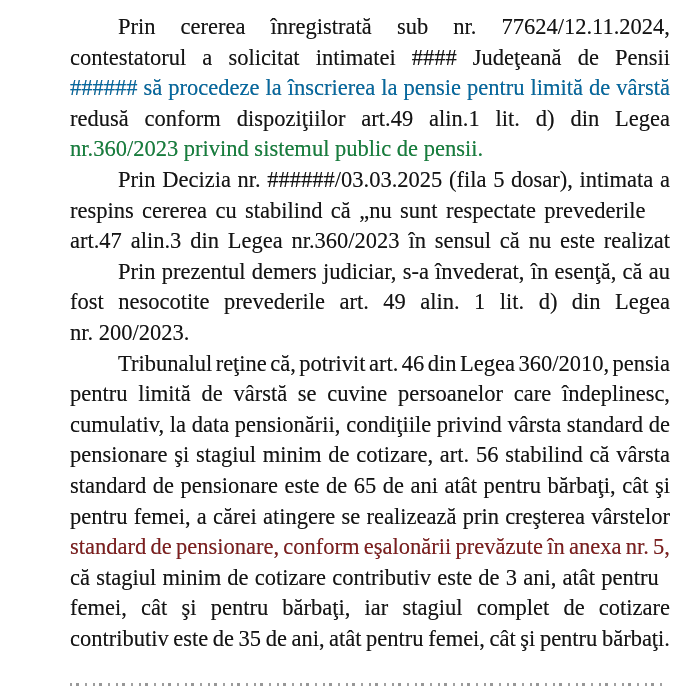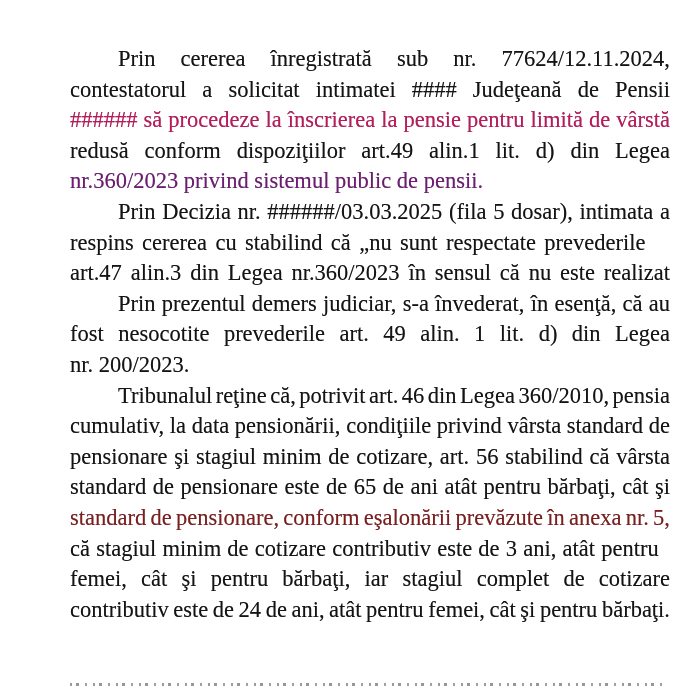--- a/index.html
+++ b/index.html
@@ -14,21 +14,20 @@
     width: 700px;
     height: 686px;
     background: #ffffff;
     overflow: hidden;
   }
   .text-block {
     position: absolute;
     left: 70px;
     top: 12px;
     width: 600px;
-    margin-top: 32px;
   }
   .line {
     font-family: "Liberation Serif", "DejaVu Serif", serif;
     font-size: 22.5px;
     line-height: 30.6px;
     font-weight: 400;
     color: #141414;
     width: 600px;
     white-space: nowrap;
     text-shadow: 0 0 0.5px rgba(20,20,20,0.45);
@@ -53,32 +52,34 @@
     );
   }
 </style>
 </head>
 <body>
 
 <div class="page">
   <article class="text-block">
       <div class="line first" style="color: rgb(20, 20, 20); word-spacing: 19.4625px;"><span>Prin cererea înregistrată sub nr. 77624/12.11.2024,</span></div>
       <div class="line" style="color: rgb(20, 20, 20); word-spacing: 10.4643px;"><span>contestatorul a solicitat intimatei #### Judeţeană de Pensii</span></div>
-      <div class="line" style="color: #be185d; word-spacing: 0.4px;"><span>###### să procedeze la înscrierea la pensie pentru limită de vârstă</span></div>
+      <div class="line" style="color: #0369a1; word-spacing: 0.4px;"><span>###### să procedeze la înscrierea la pensie pentru limită de vârstă</span></div>
       <div class="line" style="color: rgb(20, 20, 20); word-spacing: 10.252px;"><span>redusă conform dispoziţiilor art.49 alin.1 lit. d) din Legea</span></div>
-      <div class="line" style="color: #701a75;"><span>nr.360/2023 privind sistemul public de pensii.</span></div>
+      <div class="line" style="color: #15803d;"><span>nr.360/2023 privind sistemul public de pensii.</span></div>
       <div class="line first" style="color: rgb(20, 20, 20); word-spacing: 1.04492px; text-align: center;"><span>Prin Decizia nr. ######/03.03.2025 (fila 5 dosar), intimata a</span></div>
       <div class="line" style="color: rgb(20, 20, 20); word-spacing: 2.74414px;"><span>respins cererea cu stabilind că „nu sunt respectate prevederile</span></div>
       <div class="line" style="color: rgb(20, 20, 20); word-spacing: 3.20469px; text-align: right;"><span>art.47 alin.3 din Legea nr.360/2023 în sensul că nu este realizat</span></div>
       <div class="line first" style="color: rgb(20, 20, 20); word-spacing: 0.625px;"><span>Prin prezentul demers judiciar, s-a învederat, în esenţă, că au</span></div>
       <div class="line" style="color: rgb(20, 20, 20); word-spacing: 8.82969px;"><span>fost nesocotite prevederile art. 49 alin. 1 lit. d) din Legea</span></div>
       <div class="line" style="color: rgb(20, 20, 20);"><span>nr. 200/2023.</span></div>
       <div class="line first" style="color: rgb(20, 20, 20); word-spacing: -2.17188px;"><span>Tribunalul reţine că, potrivit art. 46 din Legea 360/2010, pensia</span></div>
+      <div class="line" style="color: rgb(20, 20, 20); word-spacing: 5.10547px;"><span>pentru limită de vârstă se cuvine persoanelor care îndeplinesc,</span></div>
       <div class="line" style="color: rgb(20, 20, 20); word-spacing: 0.046875px;"><span>cumulativ, la data pensionării, condiţiile privind vârsta standard de</span></div>
       <div class="line" style="color: rgb(20, 20, 20); word-spacing: 1.14219px;"><span>pensionare şi stagiul minim de cotizare, art. 56 stabilind că vârsta</span></div>
       <div class="line" style="color: rgb(20, 20, 20); word-spacing: 0.903646px;"><span>standard de pensionare este de 65 de ani atât pentru bărbaţi, cât şi</span></div>
+      <div class="line" style="color: rgb(20, 20, 20); word-spacing: 0.597222px;"><span>pentru femei, a cărei atingere se realizează prin creşterea vârstelor</span></div>
       <div class="line" style="color: #7f1d1d; word-spacing: -1.36285px;"><span>standard de pensionare, conform eşalonării prevăzute în anexa nr. 5,</span></div>
       <div class="line" style="color: rgb(20, 20, 20); word-spacing: 0.585227px;"><span>că stagiul minim de cotizare contributiv este de 3 ani, atât pentru</span></div>
       <div class="line" style="color: rgb(20, 20, 20); word-spacing: 8.56597px;"><span>femei, cât şi pentru bărbaţi, iar stagiul complet de cotizare</span></div>
-      <div class="line" style="color: rgb(20, 20, 20); word-spacing: -1.07552px;"><span>contributiv este de 24 de ani, atât pentru femei, cât şi pentru bărbaţi.</span></div>
+      <div class="line" style="color: rgb(20, 20, 20); word-spacing: -1.07552px;"><span>contributiv este de 35 de ani, atât pentru femei, cât şi pentru bărbaţi.</span></div>
     </article>
   <div class="clipped-line"></div>
 </div>
 
 </body></html>

